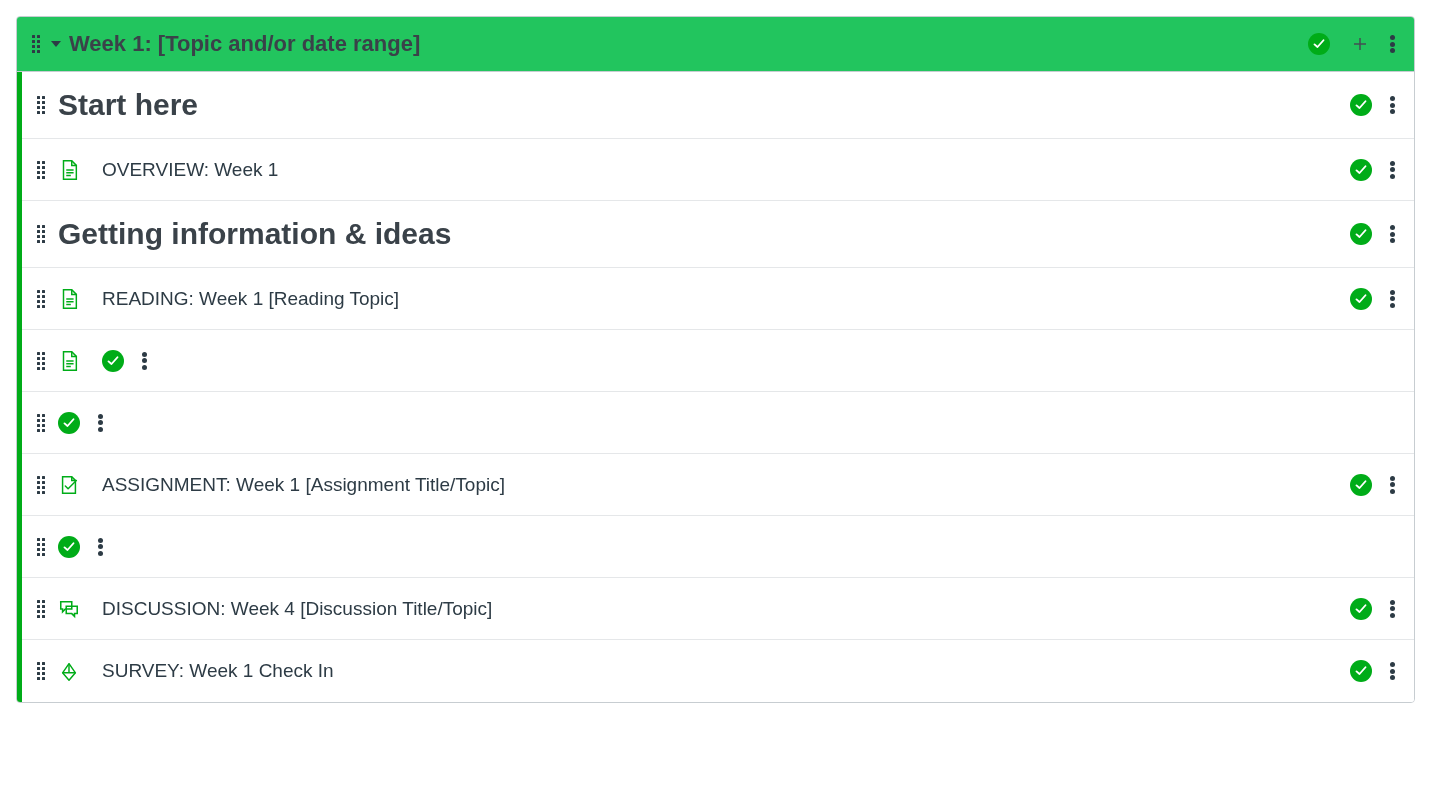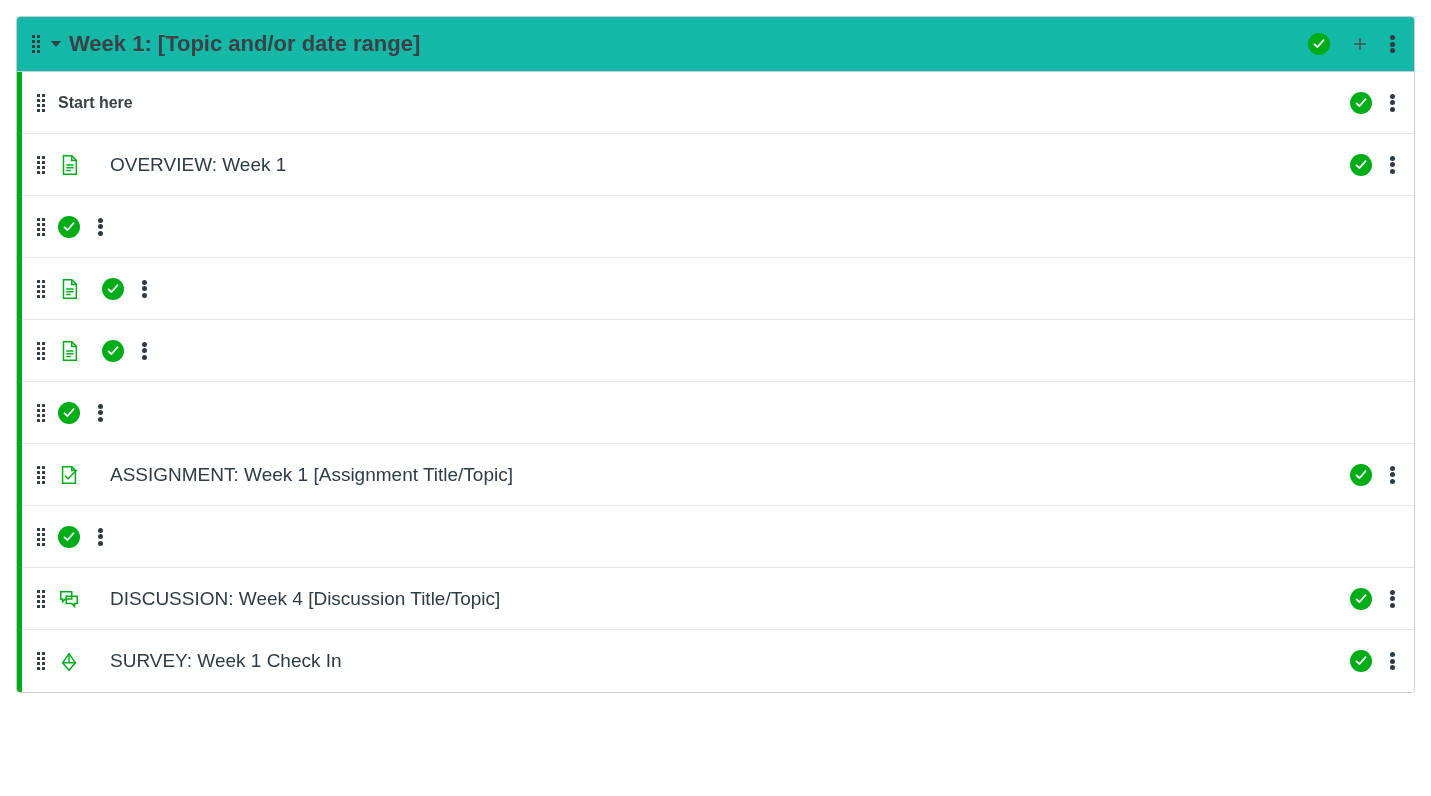--- a/index.html
+++ b/index.html
@@ -12,21 +12,21 @@
     }
     .module {
       border: 1px solid #c7cdd1;
       border-radius: 4px;
       overflow: hidden;
     }
     .module-header {
       display: flex;
       align-items: center;
       padding: 14px 18px 14px 14px;
-      background: #14b8a6;
+      background: #22c55e;
       border-bottom: 1px solid #c7cdd1;
     }
     .module-header .title {
       font-weight: 700;
       font-size: 22px;
       color: #3a4249;
       margin-left: 8px;
       flex: 1;
     }
     .drag-handle {
@@ -84,30 +84,30 @@
       border-bottom: 1px solid #e5e7e9;
       background: #fff;
       min-height: 62px;
     }
     .row:last-child { border-bottom: none; align-items: center; }
 
     .row .drag-handle { margin-right: 12px; }
 
     .row.category .label {
       font-weight: 700;
-      font-size: 16px;
+      font-size: 30px;
       color: #3a4249;
       flex: 1;
     }
     .row.item .item-icon {
       width: 22px; height: 22px; margin-right: 22px; flex-shrink:0;
       display:flex; align-items:center; justify-content:center;
     }
     .row.item .item-icon svg { width:22px; height:22px; }
-    .row.item .content { flex: 1; margin-left: 8px; }
+    .row.item .content { flex: 1; }
     .row.item .item-title {
       font-size: 19px; font-weight: 400; color: #2d3b45;
     }
     .row.item .item-sub {
       font-size: 14px; color: #6b7780; margin-top: 4px;
     }
     svg.doc-icon { fill:none; stroke:#00ac18; stroke-width:1.6; }
     svg.assign-icon { fill:none; stroke:#00ac18; stroke-width:1.6; }
     svg.discuss-icon { fill:none; stroke:#00ac18; stroke-width:1.7; }
     svg.quiz-icon { fill:none; stroke:#00ac18; stroke-width:1.6; }
@@ -224,20 +224,21 @@
             <span></span>
             <span></span>
             <span></span>
             <span></span>
             <span></span>
             <span></span>
             <span></span>
             <span></span>
           </span>
         </span>
+        <span class="label">Getting information &amp; ideas</span>
         <span class="actions">
           <span class="status-circle">
             <svg viewBox="0 0 16 16">
               <path d="M2 8.5 L6 12 L14 3" stroke="#fff" stroke-width="2.5" fill="none" stroke-linecap="round" stroke-linejoin="round"></path>
             </svg>
           </span>
           <span class="kebab">
             <span></span>
             <span></span>
             <span></span>
@@ -259,20 +260,23 @@
         </span>
         <span class="item-icon">
           <svg class="doc-icon" viewBox="0 0 24 24">
             <path d="M6 2 H15 L20 7 V22 H6 Z"></path>
             <path d="M15 2 V7 H20"></path>
             <line x1="9" y1="12" x2="17" y2="12"></line>
             <line x1="9" y1="15" x2="17" y2="15"></line>
             <line x1="9" y1="18" x2="14" y2="18"></line>
           </svg>
         </span>
+        <span class="content">
+          <div class="item-title">READING: Week 1 [Reading Topic]</div>
+        </span>
         <span class="actions">
           <span class="status-circle">
             <svg viewBox="0 0 16 16">
               <path d="M2 8.5 L6 12 L14 3" stroke="#fff" stroke-width="2.5" fill="none" stroke-linecap="round" stroke-linejoin="round"></path>
             </svg>
           </span>
           <span class="kebab">
             <span></span>
             <span></span>
             <span></span>

